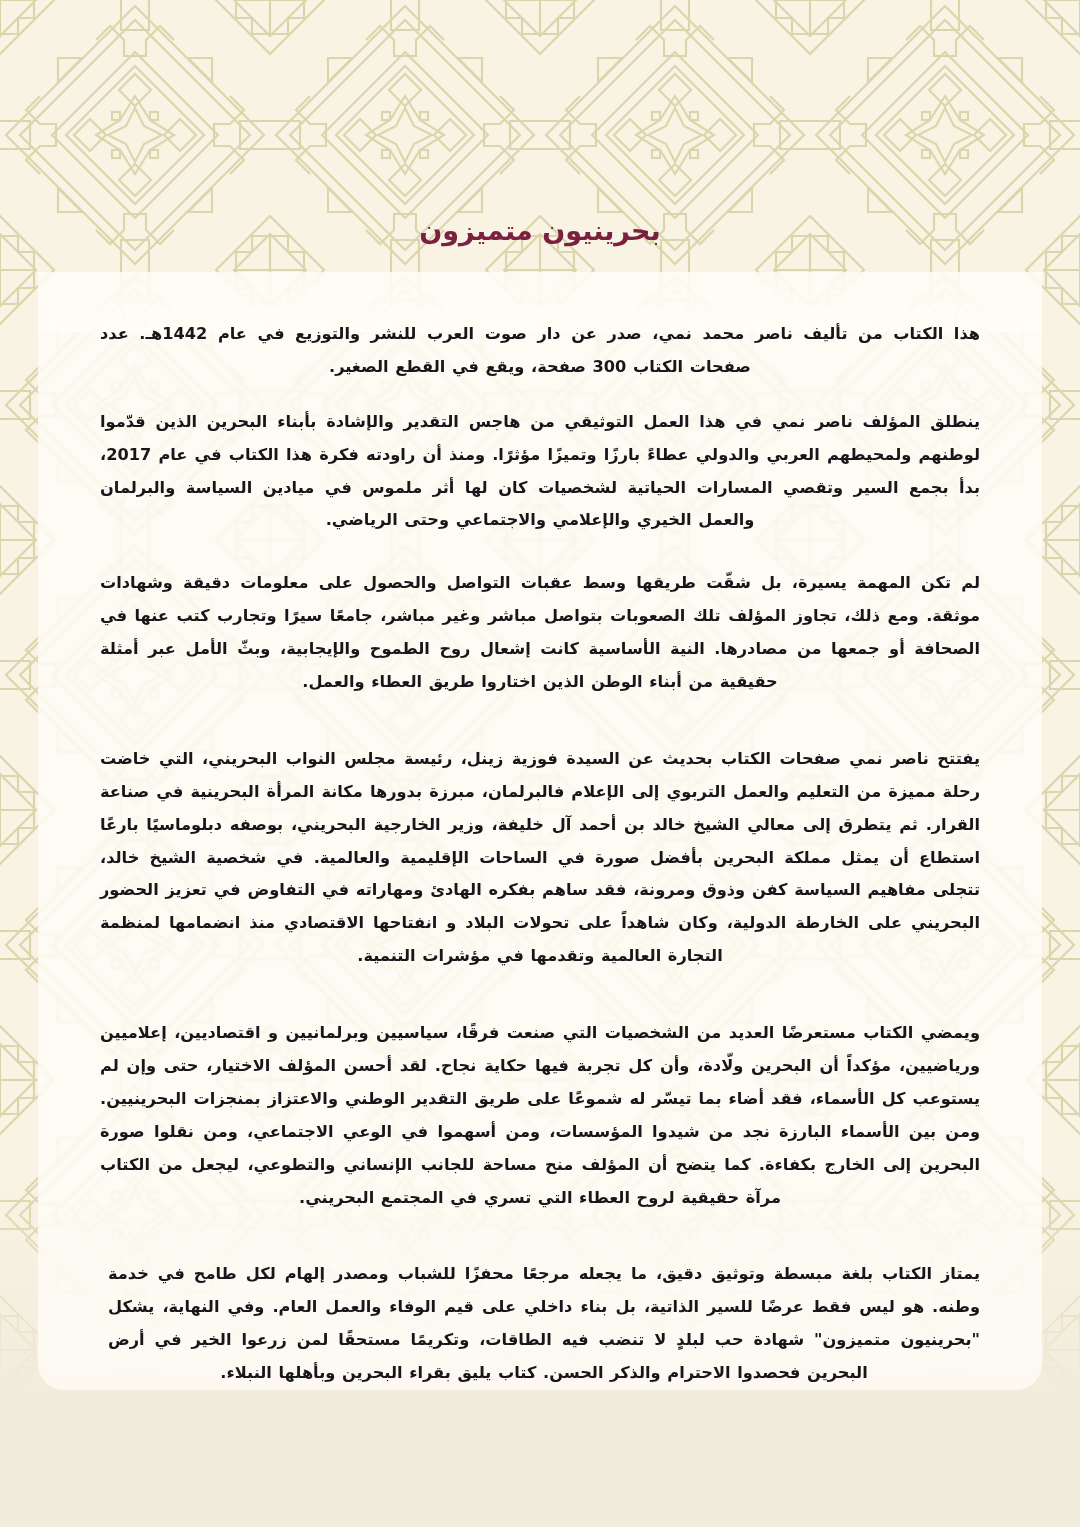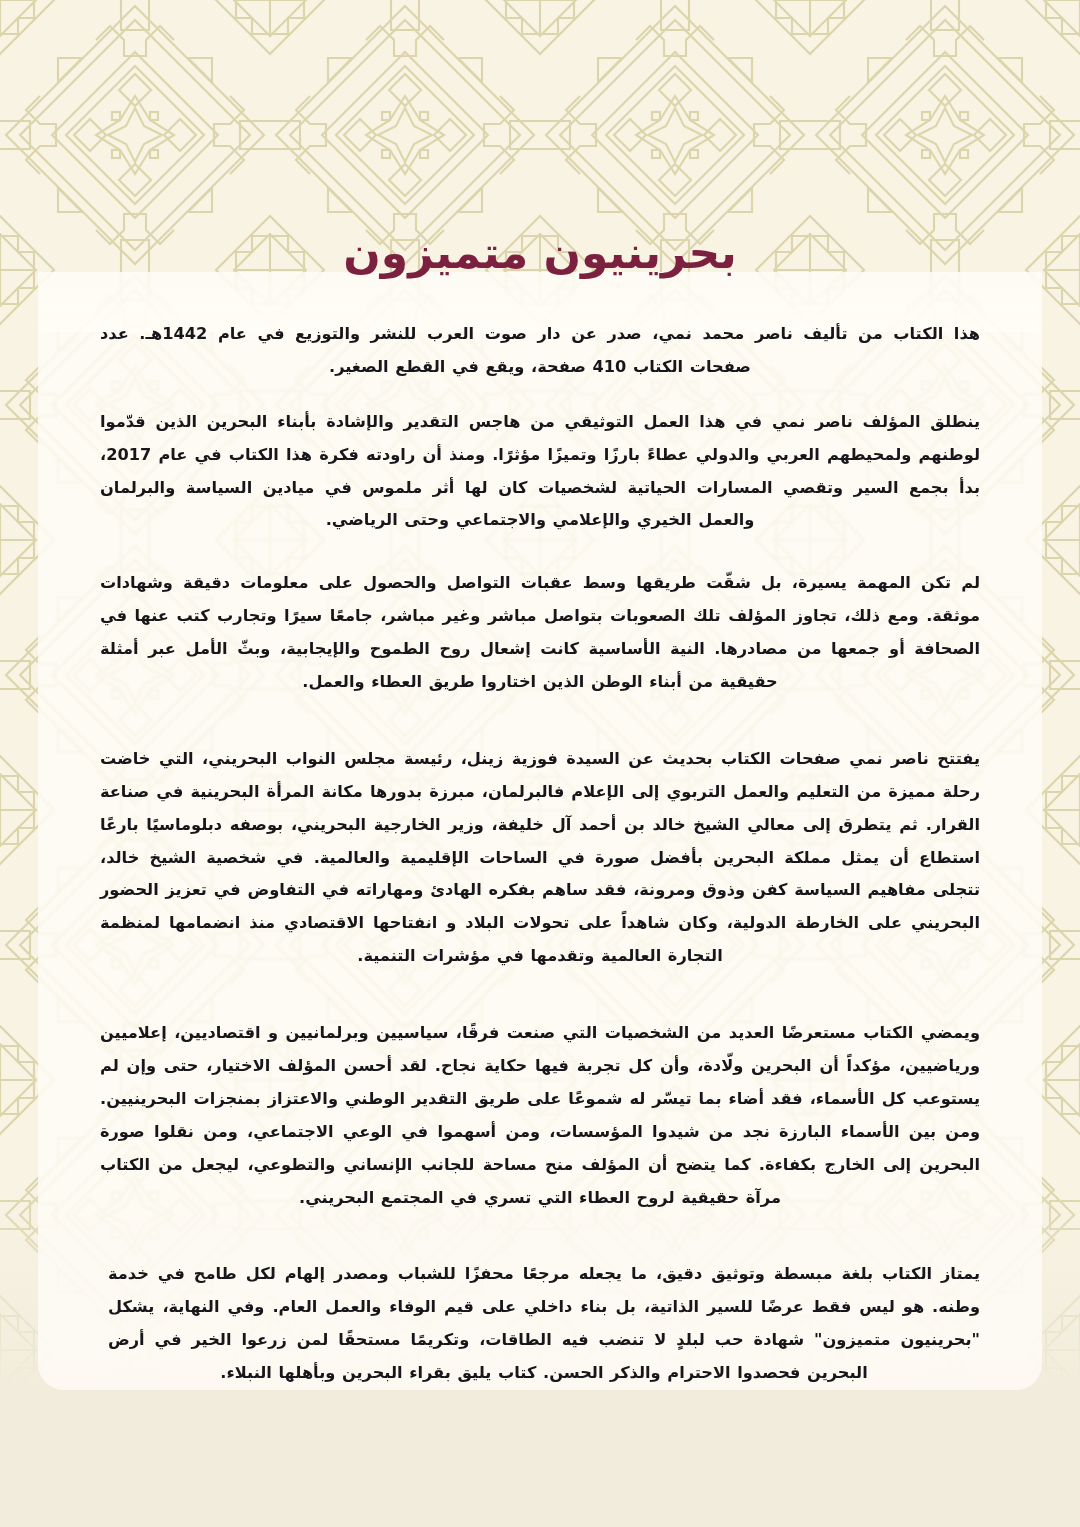--- a/index.html
+++ b/index.html
@@ -74,21 +74,21 @@
     background: #f2ecdd;
   }
 
   
   .title {
     position: absolute;
     top: 196px;
     left: 0;
     width: 1080px;
     text-align: center;
-    font-size: 44px;
+    font-size: 27px;
     font-weight: 700;
     letter-spacing: 0.5px;
     color: #7c2040;
     line-height: 1.25;
     direction: rtl;
     z-index: 5;
   }
 
   
   .body-wrap {
@@ -197,21 +197,21 @@
     </svg>
   </div>
 
   <div class="content-card"></div>
 
   <div class="bottom-area"></div>
 
   <h1 class="title">بحرينيون متميزون</h1>
 
   <div class="body-wrap">
-    <p class="para tight-gap">هذا الكتاب من تأليف ناصر محمد نمي، صدر عن دار صوت العرب للنشر والتوزيع في عام 1442هـ. عدد صفحات الكتاب 410 صفحة، ويقع في القطع الصغير.</p>
+    <p class="para tight-gap">هذا الكتاب من تأليف ناصر محمد نمي، صدر عن دار صوت العرب للنشر والتوزيع في عام 1442هـ. عدد صفحات الكتاب 300 صفحة، ويقع في القطع الصغير.</p>
 
     <p class="para">ينطلق المؤلف ناصر نمي في هذا العمل التوثيقي من هاجس التقدير والإشادة بأبناء البحرين الذين قدّموا لوطنهم ولمحيطهم العربي والدولي عطاءً بارزًا وتميزًا مؤثرًا. ومنذ أن راودته فكرة هذا الكتاب في عام 2017، بدأ بجمع السير وتقصي المسارات الحياتية لشخصيات كان لها أثر ملموس في ميادين السياسة والبرلمان والعمل الخيري والإعلامي والاجتماعي وحتى الرياضي.</p>
 
     <p class="para big-gap">لم تكن المهمة يسيرة، بل شقّت طريقها وسط عقبات التواصل والحصول على معلومات دقيقة وشهادات موثقة. ومع ذلك، تجاوز المؤلف تلك الصعوبات بتواصل مباشر وغير مباشر، جامعًا سيرًا وتجارب كتب عنها في الصحافة أو جمعها من مصادرها. النية الأساسية كانت إشعال روح الطموح والإيجابية، وبثّ الأمل عبر أمثلة حقيقية من أبناء الوطن الذين اختاروا طريق العطاء والعمل.</p>
 
     <p class="para big-gap">يفتتح ناصر نمي صفحات الكتاب بحديث عن السيدة فوزية زينل، رئيسة مجلس النواب البحريني، التي خاضت رحلة مميزة من التعليم والعمل التربوي إلى الإعلام فالبرلمان، مبرزة بدورها مكانة المرأة البحرينية في صناعة القرار. ثم يتطرق إلى معالي الشيخ خالد بن أحمد آل خليفة، وزير الخارجية البحريني، بوصفه دبلوماسيًا بارعًا استطاع أن يمثل مملكة البحرين بأفضل صورة في الساحات الإقليمية والعالمية. في شخصية الشيخ خالد، تتجلى مفاهيم السياسة كفن وذوق ومرونة، فقد ساهم بفكره الهادئ ومهاراته في التفاوض في تعزيز الحضور البحريني على الخارطة الدولية، وكان شاهداً على تحولات البلاد و انفتاحها الاقتصادي منذ انضمامها لمنظمة التجارة العالمية وتقدمها في مؤشرات التنمية.</p>
 
     <p class="para big-gap">ويمضي الكتاب مستعرضًا العديد من الشخصيات التي صنعت فرقًا، سياسيين وبرلمانيين و اقتصاديين، إعلاميين ورياضيين، مؤكداً أن البحرين ولّادة، وأن كل تجربة فيها حكاية نجاح. لقد أحسن المؤلف الاختيار، حتى وإن لم يستوعب كل الأسماء، فقد أضاء بما تيسّر له شموعًا على طريق التقدير الوطني والاعتزاز بمنجزات البحرينيين. ومن بين الأسماء البارزة نجد من شيدوا المؤسسات، ومن أسهموا في الوعي الاجتماعي، ومن نقلوا صورة البحرين إلى الخارج بكفاءة. كما يتضح أن المؤلف منح مساحة للجانب الإنساني والتطوعي، ليجعل من الكتاب مرآة حقيقية لروح العطاء التي تسري في المجتمع البحريني.</p>
 
     <p class="para">يمتاز الكتاب بلغة مبسطة وتوثيق دقيق، ما يجعله مرجعًا محفزًا للشباب ومصدر إلهام لكل طامح في خدمة وطنه. هو ليس فقط عرضًا للسير الذاتية، بل بناء داخلي على قيم الوفاء والعمل العام. وفي النهاية، يشكل "بحرينيون متميزون" شهادة حب لبلدٍ لا تنضب فيه الطاقات، وتكريمًا مستحقًا لمن زرعوا الخير في أرض البحرين فحصدوا الاحترام والذكر الحسن. كتاب يليق بقراء البحرين وبأهلها النبلاء.</p>

